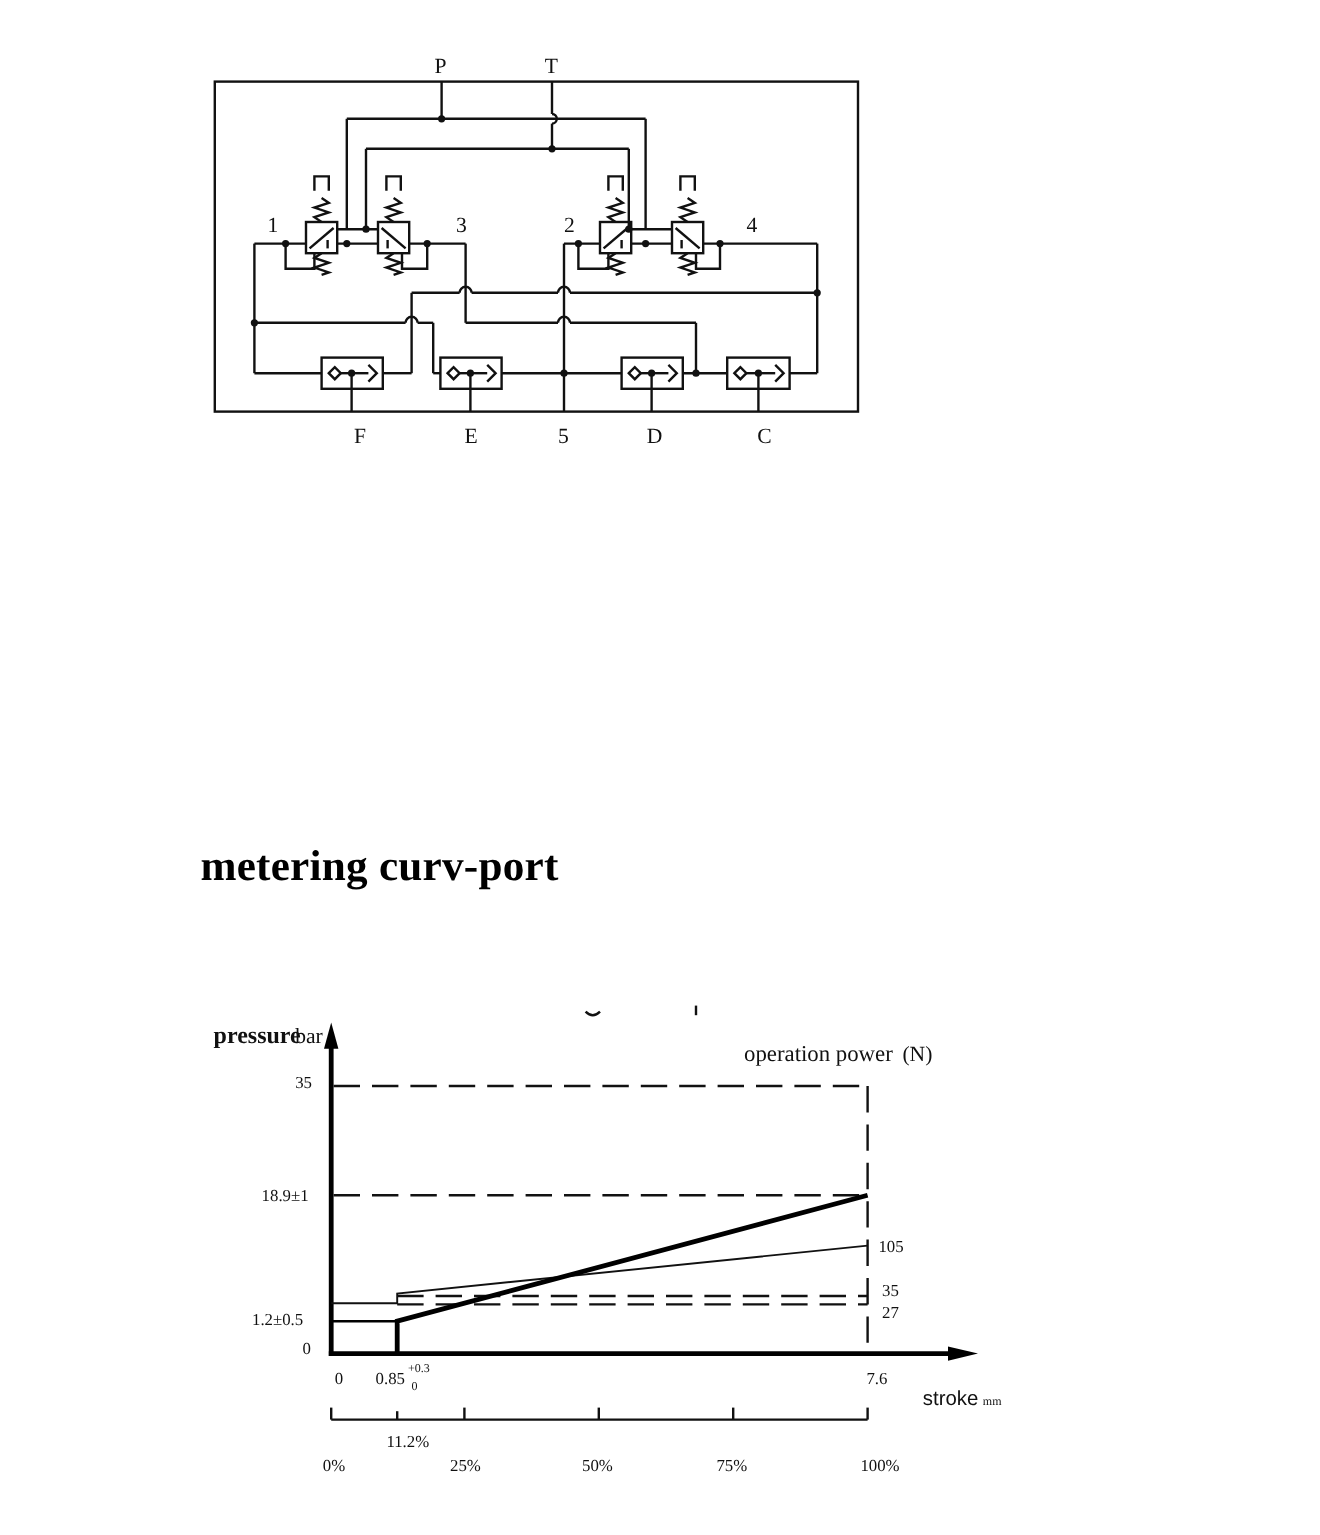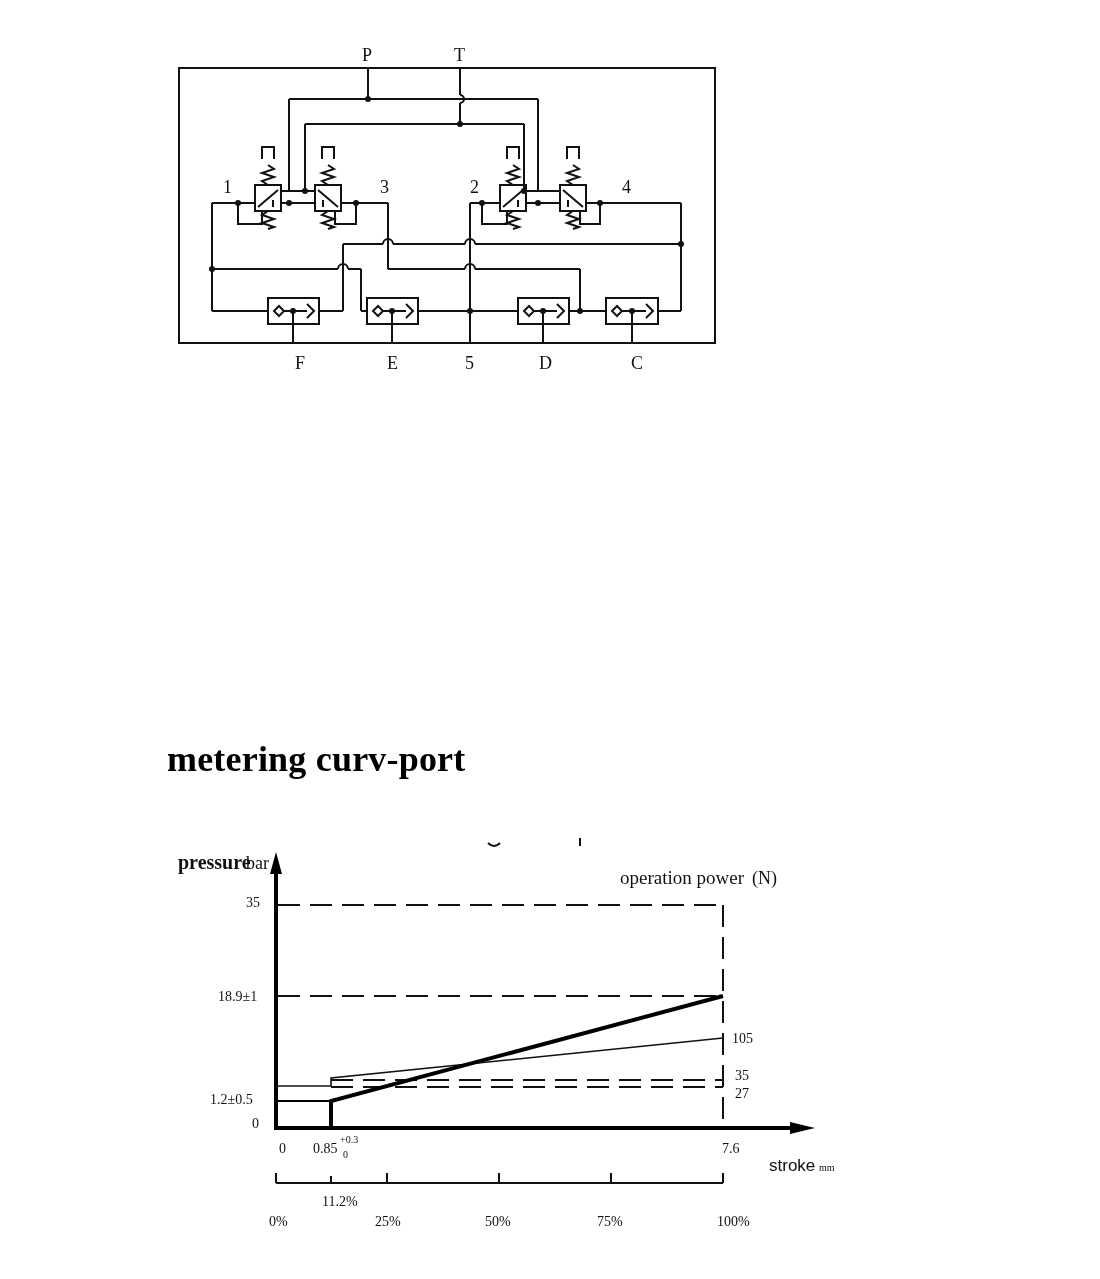--- a/index.html
+++ b/index.html
@@ -1,19 +1,19 @@
 <!DOCTYPE html>
 <html><head>
 <meta charset="utf-8">
 <style>
   html, body { margin: 0; padding: 0; background: #ffffff; }
   body { width: 1100px; height: 1279px; position: relative; overflow: hidden;
          font-family: "Liberation Serif", "DejaVu Serif", serif; color: #000; }
   .layer { position: absolute; left: 0; top: 0; }
-  .title { position: absolute; left: 167px; top: 738px; font-size: 36px; font-weight: bold;
+  .title { position: absolute; left: 167px; top: 700px; font-size: 36px; font-weight: bold;
            font-family: "Liberation Serif", serif; letter-spacing: 0.2px; }
   svg text { font-family: "Liberation Serif", "DejaVu Serif", serif; fill: #111; }
   .lbl { font-size: 18px; }
   .small { font-size: 14px; }
   .tiny { font-size: 10px; }
   .axisname { font-size: 20px; font-weight: bold; }
 </style>
 </head>
 <body>
 

